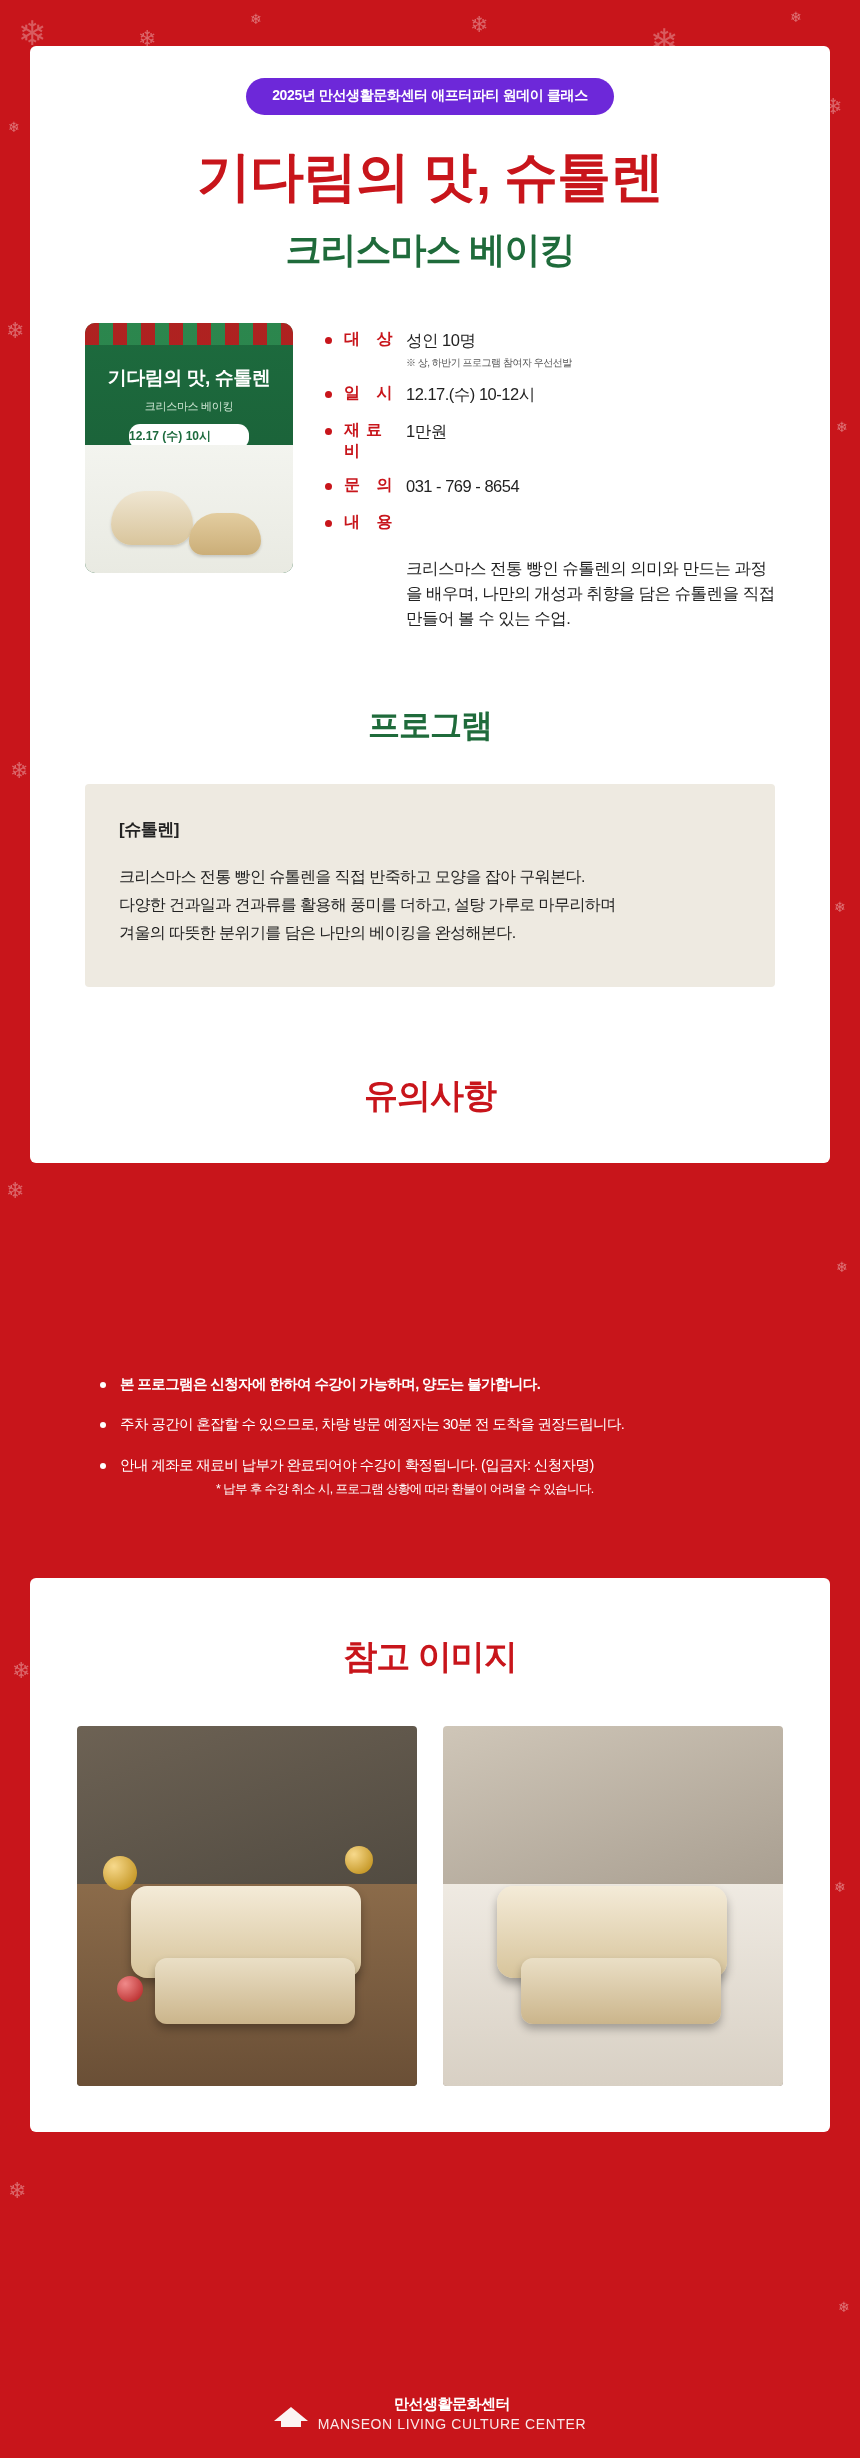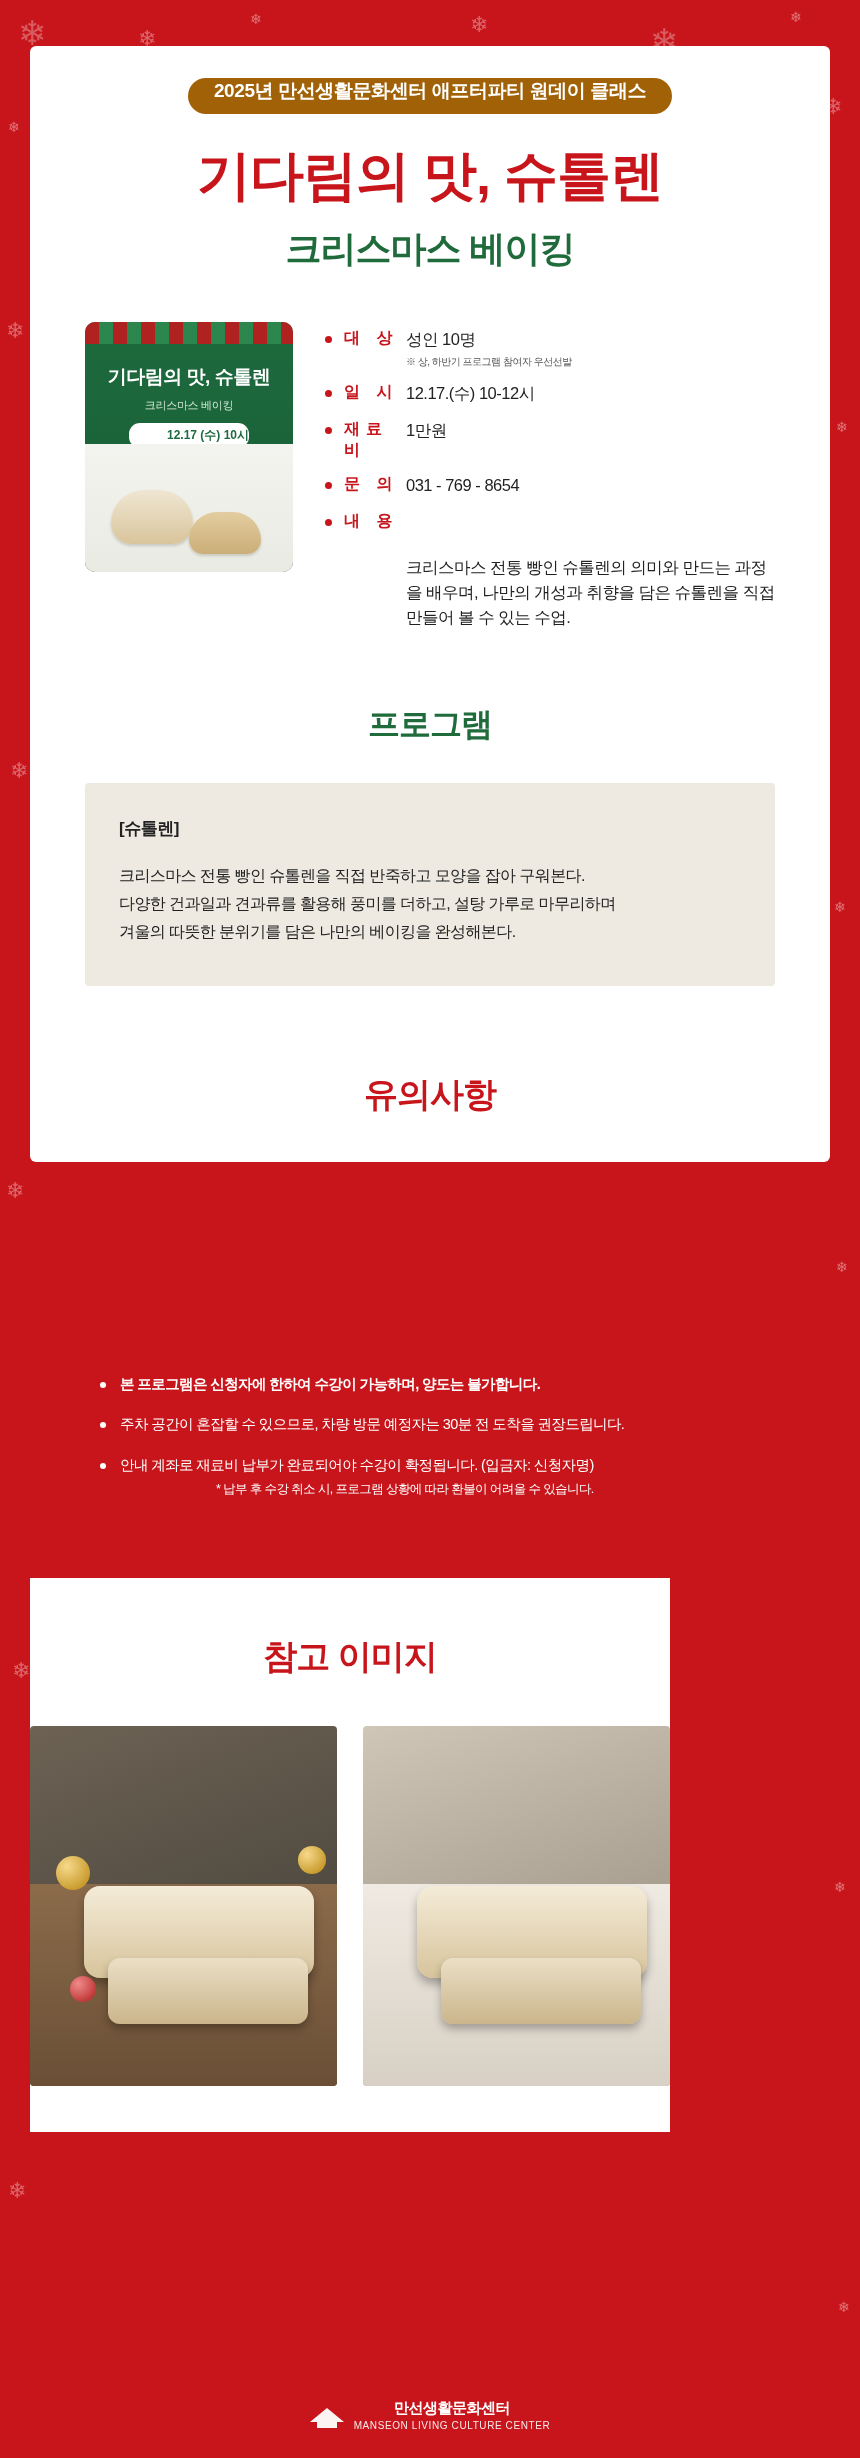--- a/index.html
+++ b/index.html
@@ -33,25 +33,25 @@
     top: 46px;
     width: 800px;
     background: #ffffff;
     border-radius: 6px;
     padding: 26px 0 0 0;
   }
 
   .badge-wrap { text-align: center; margin-top: 6px; }
   .badge {
     display: inline-block;
-    background: #a16207;
+    background: #6d28d9;
     color: #ffffff;
-    font-size: 19px;
+    font-size: 14px;
     letter-spacing: -0.4px;
-    padding: 0 26px 10px;
+    padding: 9px 26px 10px;
     border-radius: 22px;
     font-weight: bold;
   }
 
   .title-main {
     text-align: center;
     color: #c8151b;
     font-size: 54px;
     font-weight: bold;
     letter-spacing: -1px;
@@ -88,21 +88,21 @@
     opacity: .85;
   }
   .thumb .t-title {
     color: #fff; font-size: 19px; font-weight: bold; text-align: center;
     margin-top: 20px; letter-spacing: -.5px;
   }
   .thumb .t-sub {
     color: #cfe6d4; font-size: 11px; text-align: center; margin-top: 8px; letter-spacing: -.3px;
   }
   .thumb .t-date {
-    margin: 10px auto 0; width: 120px; text-align: right;
+    margin: 10px auto 0; width: 120px; text-align: left;
     background: #fff; color: #1d6b3e; font-size: 12px; font-weight: bold;
     border-radius: 11px; padding: 4px 0;
   }
   .thumb .t-photo {
     position: absolute; left: 0; right: 0; bottom: 0; height: 128px;
     background: linear-gradient(#f3f4ef, #e9eae2);
   }
   .thumb .loaf {
     position: absolute; bottom: 28px; left: 26px; width: 82px; height: 54px;
     border-radius: 42px 42px 26px 26px;
@@ -160,22 +160,22 @@
   .n-dot {
     width: 6px; height: 6px; border-radius: 50%; background: #ffffff;
     margin-top: 8px; margin-right: 14px; flex: 0 0 auto;
   }
   .n-text { font-size: 14.5px; letter-spacing: -.6px; line-height: 1.4; }
   .n-text.bold { font-weight: bold; }
   .n-sub { display: block; font-size: 12.5px; margin-top: 6px; letter-spacing: -.6px; }
 
   
   .ref-card {
-    position: absolute; left: 30px; top: 1578px; width: 640px;
-    background: #ffffff; border-radius: 0; padding: 56px 0 46px 0;
+    position: absolute; left: 30px; top: 1578px; width: 800px;
+    background: #ffffff; border-radius: 6px; padding: 56px 0 46px 0;
   }
   .ref-grid {
     display: flex; gap: 26px; justify-content: center; margin-top: 46px;
   }
   .photo {
     width: 340px; height: 360px; border-radius: 4px; overflow: hidden;
     position: relative;
   }
   .photo.p1 { background: linear-gradient(160deg,#6d6254,#3d3a33); }
   .photo.p2 { background: linear-gradient(160deg,#cfc6b8,#8e8375); }
@@ -216,21 +216,21 @@
   .footer .logo-mark:before {
     content: ""; position: absolute; left: 0; top: 6px;
     border-left: 17px solid transparent; border-right: 17px solid transparent;
     border-bottom: 14px solid #ffffff;
   }
   .footer .logo-mark:after {
     content: ""; position: absolute; left: 7px; bottom: 0; width: 20px; height: 8px;
     background: #ffffff;
   }
   .footer .f-name { font-size: 15px; font-weight: bold; letter-spacing: -.5px; }
-  .footer .f-eng { font-size: 10px; letter-spacing: .6px; margin-top: 2px; opacity: .9; text-align: right; }
+  .footer .f-eng { font-size: 14px; letter-spacing: .6px; margin-top: 2px; opacity: .9; text-align: right; }
 </style>
 </head>
 <body>
 
 <div class="poster">
 
   <span class="snow big" style="left:18px;  top:16px;">❄</span>
   <span class="snow" style="left:138px; top:28px;">❄</span>
   <span class="snow sm" style="left:250px; top:12px;">❄</span>
   <span class="snow" style="left:470px; top:14px;">❄</span>

